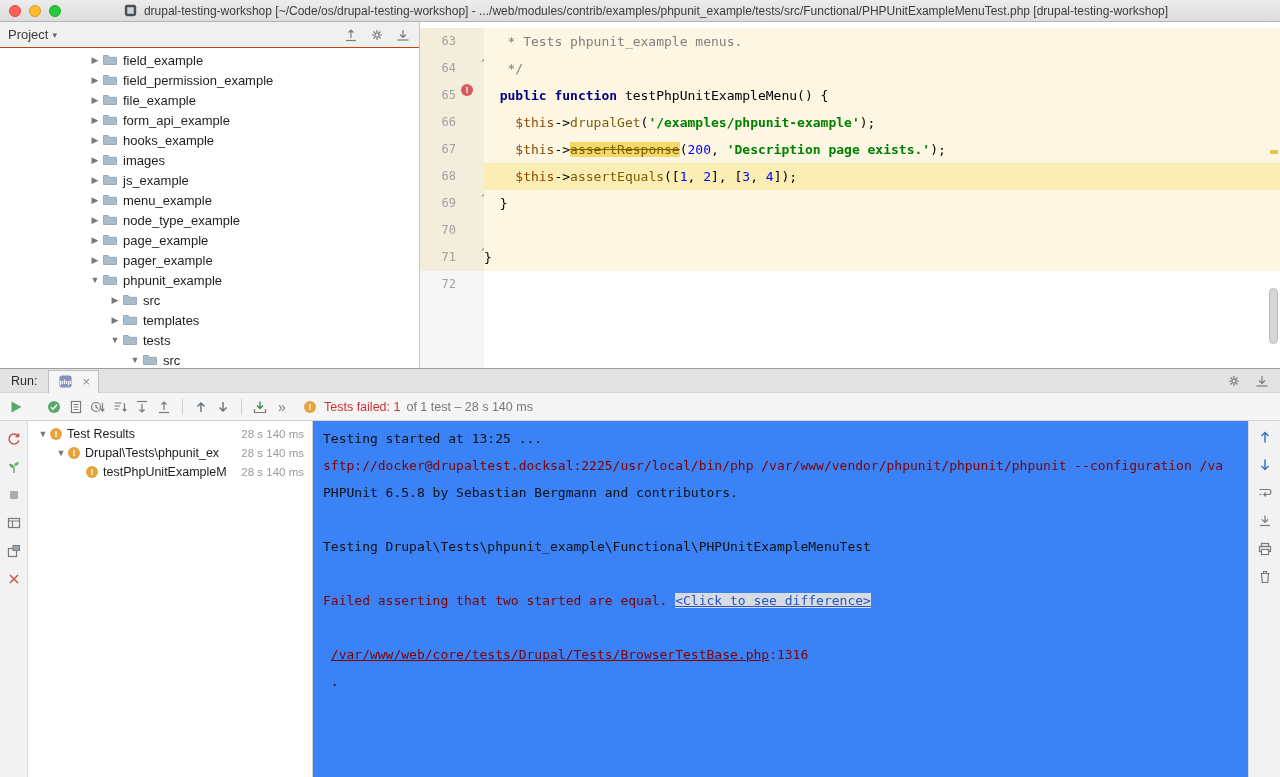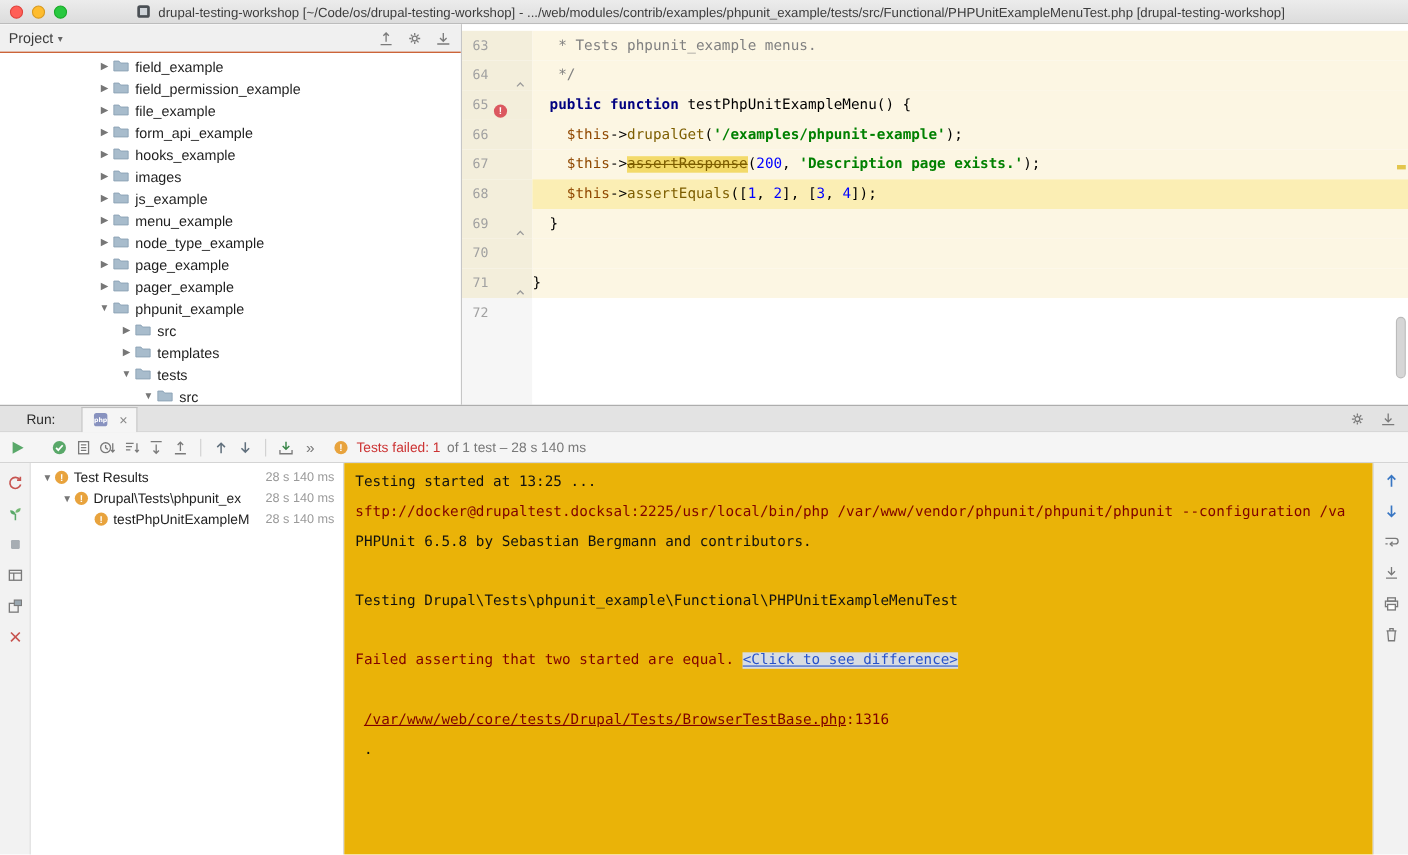--- a/index.html
+++ b/index.html
@@ -31,21 +31,21 @@
   .project-tree{flex:1;padding-top:2px;overflow:hidden}
   .tree-row{height:20px;display:flex;align-items:center;font-size:13px;color:#1e1e1e;white-space:nowrap}
   .tree-row .chev{width:14px;font-size:9px;color:#777;text-align:center;flex:none}
   .tree-row .ic{margin-right:5px}
   .tlabel{color:#1e1e1e}
 
   
   .editor{flex:1;height:100%;position:relative;background:#fff;display:flex;flex-direction:column;overflow:hidden}
   #editor-lines{padding-top:6px}
   .ed-row{display:flex;height:27px;line-height:27px;font-family:"DejaVu Sans Mono",monospace;font-size:13px}
-  .gut{width:64px;flex:none;display:flex;align-items:flex-end;padding-left:4px}
+  .gut{width:64px;flex:none;display:flex;align-items:flex-start;padding-left:16px}
   .ln{width:20px;text-align:right;font-size:12px;color:#a1a1a1;flex:none}
   .gi{width:22px;text-align:center;flex:none;display:flex;justify-content:center;align-items:center}
   .gf{width:14px;text-align:center;flex:none;display:flex;justify-content:center;align-items:center}
   .code{flex:1;white-space:pre;color:#000}
   .bg-method .gut{background:#f3eedb}
   .bg-method .code{background:#fcf6e3}
   .bg-current .gut{background:#f3eedb}
   .bg-current .code{background:#fbeeb4}
   .bg-plain .gut{background:#f6f6f6}
   .bg-plain .code{background:#fff}
@@ -61,21 +61,21 @@
   .seg-str{color:#008000;font-weight:bold}
   .seg-depr{text-decoration:line-through;background:#f3da69}
   .ed-scrollthumb{position:absolute;right:2px;top:266px;width:9px;height:56px;border-radius:5px;
     background:#d6d6d6;border:1px solid #bbb}
   .ed-stripe{position:absolute;right:2px;top:128px;width:8px;height:4px;background:#e3c64c}
 
   
   .run-panel{position:absolute;top:368px;left:0;width:1280px;height:409px;border-top:1px solid #9e9e9e;
     display:flex;flex-direction:column;background:#fff}
   .run-tabrow{height:24px;background:#e3e3e3;border-bottom:1px solid #d4d4d4;display:flex;align-items:center}
-  .run-label{font-size:12.5px;color:#2b2b2b;padding:0 24px}
+  .run-label{font-size:12.5px;color:#2b2b2b;padding:0 11px}
   .run-tab{height:23px;margin-top:1px;display:inline-flex;align-items:center;gap:5px;padding:0 8px;
     background:#f5f5f5;border:1px solid #bfbfbf;border-bottom:none;font-size:12.5px;color:#2b2b2b}
   .tab-close{color:#888;font-size:13px;margin-left:4px;cursor:pointer}
   .tabrow-right{margin-left:auto;display:flex;gap:12px;align-items:center;padding-right:10px}
   .run-toolbar{height:28px;background:#f5f5f5;border-bottom:1px solid #d4d4d4;display:flex;align-items:center;
     padding-left:8px}
   #toolbar-icons{display:flex;align-items:center;gap:6px;margin-left:22px}
   .sep{width:1px;height:16px;background:#cfcfcf;margin:0 4px}
   .chev2{color:#7a7a7a;font-size:14px;line-height:16px}
   .status{display:flex;align-items:center;gap:6px;margin-left:12px;font-size:12.5px}
@@ -85,21 +85,21 @@
   .left-strip{width:28px;background:#f2f2f2;border-right:1px solid #d9d9d9;display:flex;flex-direction:column;
     align-items:center;padding-top:10px;gap:12px}
   .right-strip{width:32px;background:#f2f2f2;border-left:1px solid #d9d9d9;display:flex;flex-direction:column;
     align-items:center;padding-top:8px;gap:12px}
   .test-tree{width:285px;background:#fff;border-right:1px solid #d0d0d0;padding-top:3px;overflow:hidden}
   .test-row{height:19px;display:flex;align-items:center;font-size:12.5px;color:#1e1e1e;white-space:nowrap;overflow:hidden}
   .test-row .chev{width:14px;font-size:9px;color:#777;text-align:center;flex:none}
   .test-row .ball{flex:none;margin-right:5px}
   .test-label{overflow:hidden;flex:0 1 auto}
   .test-time{margin-left:auto;padding-right:8px;font-size:11.5px;color:#9a9a9a;flex:none}
-  .console{flex:1;background:#eab308;padding:4px 0 0 10px;overflow:hidden}
+  .console{flex:1;background:#3b82f6;padding:4px 0 0 10px;overflow:hidden}
   .con-row{height:27px;line-height:27px;font-family:"DejaVu Sans Mono",monospace;font-size:13px;white-space:pre}
   .c-std{color:#111}
   .c-err{color:#7f0000}
   .c-filelink{color:#7f0000;text-decoration:underline;cursor:pointer}
   .c-difflink{color:#2753cc;text-decoration:underline;background:#d7dce2;cursor:pointer}
 
   
   .ic{width:16px;height:16px;display:inline-flex;align-items:center;justify-content:center;flex:none}
   .ball{display:inline-block;width:12px;height:12px;border-radius:50%;background:#E8A33D;color:#fff;
     font:bold 9px/12px "Liberation Sans",sans-serif;text-align:center}

